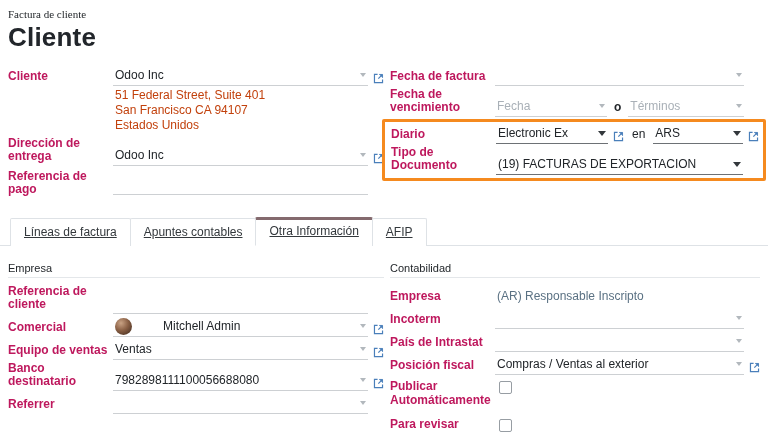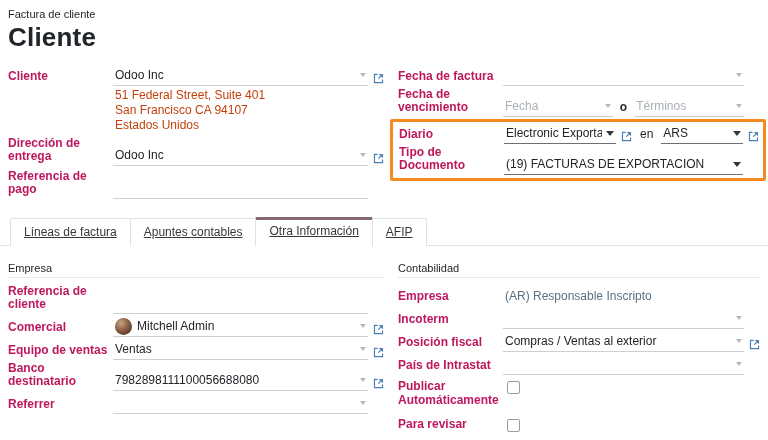--- a/index.html
+++ b/index.html
@@ -2,32 +2,32 @@
 <html><head>
 <meta charset="utf-8">
 <style>
   * { margin:0; padding:0; box-sizing:border-box; }
   html,body { background:#fff; }
   .page {
     width:768px; height:440px; background:#fff; position:relative; overflow:hidden;
     font-family:"Liberation Sans", sans-serif; font-size:12px; color:#212529;
   }
   .content { padding:8px 8px 0 8px; }
-  .breadcrumb { font-size:11px; color:#23272b; }
+  .breadcrumb { font-size:11px; color:#23272b;font-family:Liberation Serif, serif; }
   .title { font-size:26px; font-weight:700; color:#22262b; margin-top:2px; letter-spacing:.2px; }
 
   .form-cols { display:flex; margin-top:12px; }
   .col-left  { width:376px; flex-shrink:0; }
-  .col-right { flex:1; margin-left:14px; }
+  .col-right { flex:1; margin-left:6px; }
 
   .frow { display:flex; align-items:flex-end; min-height:21px; margin-bottom:2px; }
   .flabel { width:105px; flex-shrink:0; font-weight:700; color:#be185d; padding-bottom:3px; font-size:12px; line-height:13px;}
   .fctrl {
     flex:1; display:flex; align-items:center; min-height:20px;
-    border-bottom:1px solid #cdd0d3; padding:0 2px 1px 2px; position:relative;
+    border-bottom:1px solid #cdd0d3; padding:0 2px 1px 2px; position:relative;gap:26px;
   }
   .fctrl.noline { border-bottom:none; }
   .fctrl.dark { border-bottom-color:#6d7175; }
   .fval { flex:1; white-space:nowrap; overflow:hidden; }
   .placeholder { color:#a9b0b7; }
   .readonly-val { color:#5a7183; }
   .caret {
     width:0; height:0; flex-shrink:0; margin-left:4px;
     border-left:3.5px solid transparent; border-right:3.5px solid transparent;
     border-top:4px solid #b2b8bd;
@@ -55,21 +55,21 @@
   .avatar {
     width:17px; height:17px; border-radius:50%; flex-shrink:0; margin-right:5px;
     background:radial-gradient(circle at 35% 30%, #c9a284 0%, #8a6045 45%, #553928 80%, #3c281c 100%);
   }
   .checkbox {
     width:13px; height:13px; border:1px solid #979da3; border-radius:2px; background:#fff;
     display:inline-block; margin-left:2px; flex-shrink:0;
   }
   .chk-row { align-items:flex-start; }
   .chk-row .flabel { padding-top:1px; line-height:14px; }
-  .mt2 { margin-top:4px; }
+  .mt2 { margin-top:4px;align-items:center; }
 </style>
 </head>
 <body>
 
 <div class="page">
   <div class="content">
 
     <div class="breadcrumb">Factura de cliente</div>
     <div class="title">Cliente</div>
 
@@ -264,40 +264,40 @@
         </div>
         <div class="frow">
           <div class="flabel">Incoterm</div>
           <div class="fctrl">
             <span class="fval"></span>
             <span class="caret"></span>
           </div>
           <span class="ext"></span>
         </div>
         <div class="frow">
+          <div class="flabel">País de Intrastat</div>
+          <div class="fctrl">
+            <span class="fval"></span>
+            <span class="caret"></span>
+          </div>
+          <span class="ext"></span>
+        </div>
+        <div class="frow">
           <div class="flabel">Posición fiscal</div>
           <div class="fctrl">
             <span class="fval">Compras / Ventas al exterior</span>
             <span class="caret"></span>
           </div>
           <span class="ext">
             <svg width="11" height="11" viewBox="0 0 12 12">
                 <path d="M10.4 7v3.4h-8.8v-8.8H5" fill="none" stroke="#4a7fba" stroke-width="1.3"></path>
                 <path d="M6.8 1.6h3.6v3.6" fill="#4a7fba" stroke="#4a7fba" stroke-width="1"></path>
                 <path d="M10.2 1.8L5.8 6.2" stroke="#4a7fba" stroke-width="1.3"></path>
               </svg>
           </span>
-        </div>
-        <div class="frow">
-          <div class="flabel">País de Intrastat</div>
-          <div class="fctrl">
-            <span class="fval"></span>
-            <span class="caret"></span>
-          </div>
-          <span class="ext"></span>
         </div>
         <div class="frow chk-row" style="margin-top:3px">
           <div class="flabel">Publicar Automáticamente</div>
           <div class="fctrl noline">
             <span class="checkbox"></span>
           </div>
         </div>
         <div class="frow chk-row" style="margin-top:6px">
           <div class="flabel">Para revisar</div>
           <div class="fctrl noline">

